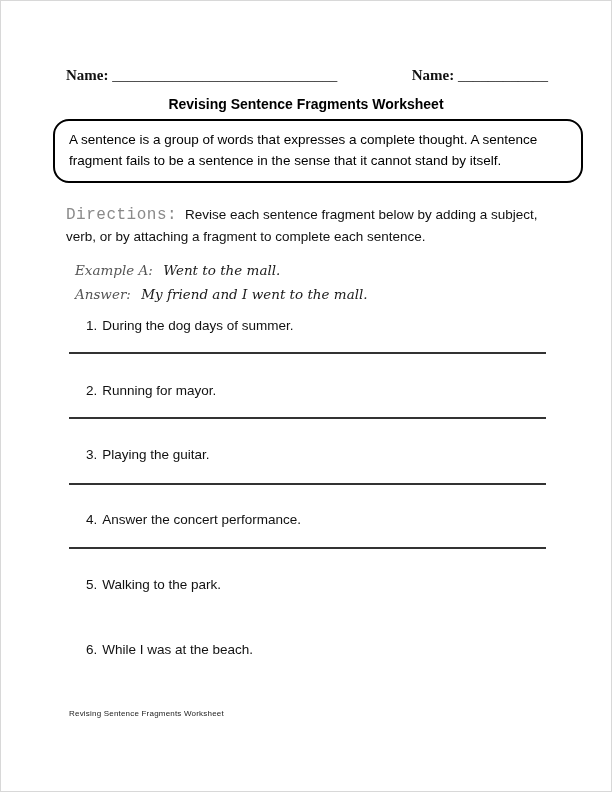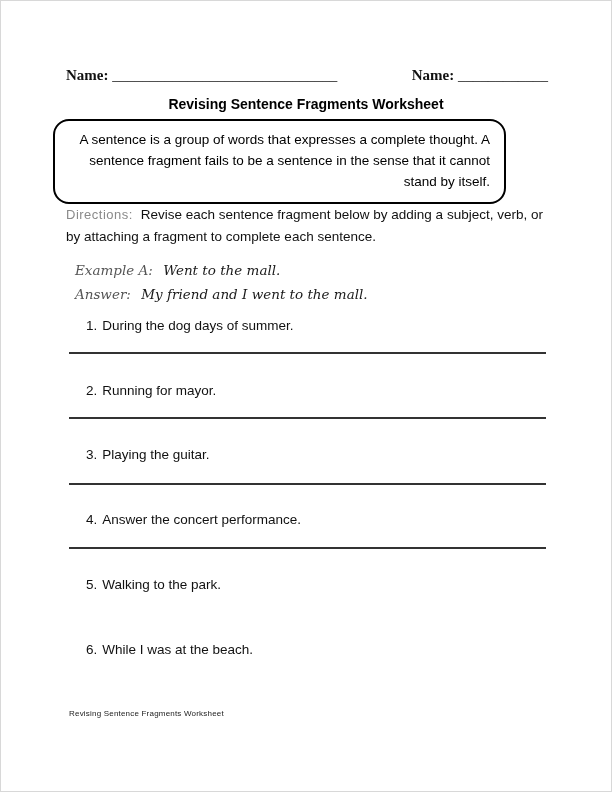--- a/index.html
+++ b/index.html
@@ -47,45 +47,44 @@
     font-weight: bold;
     font-size: 14px;
     color: #000000;
   }
 
   
   .definition-box {
     position: absolute;
     top: 118px;
     left: 52px;
-    width: 453px;
+    width: 530px;
     box-sizing: border-box;
     border: 2px solid #000000;
     border-radius: 16px;
     padding: 8px 14px 10px 14px;
     font-size: 13.5px;
     line-height: 21px;
     color: #000000;
     background: #ffffff;
-    text-align: right;
   }
 
   
   .directions {
     position: absolute;
     top: 203px;
     left: 65px;
     width: 482px;
     font-size: 13.5px;
     line-height: 22px;
   }
   .directions-label {
-    font-family: Liberation Sans, sans-serif;
+    font-family: Liberation Mono, monospace;
     color: #8a8a8a;
-    font-size: 13px;
+    font-size: 16px;
     letter-spacing: 0.5px;
     margin-right: 4px;
     margin-top: 36px;
   }
 
   
   .example-row {
     position: absolute;
     left: 74px;
     font-size: 13.5px;

